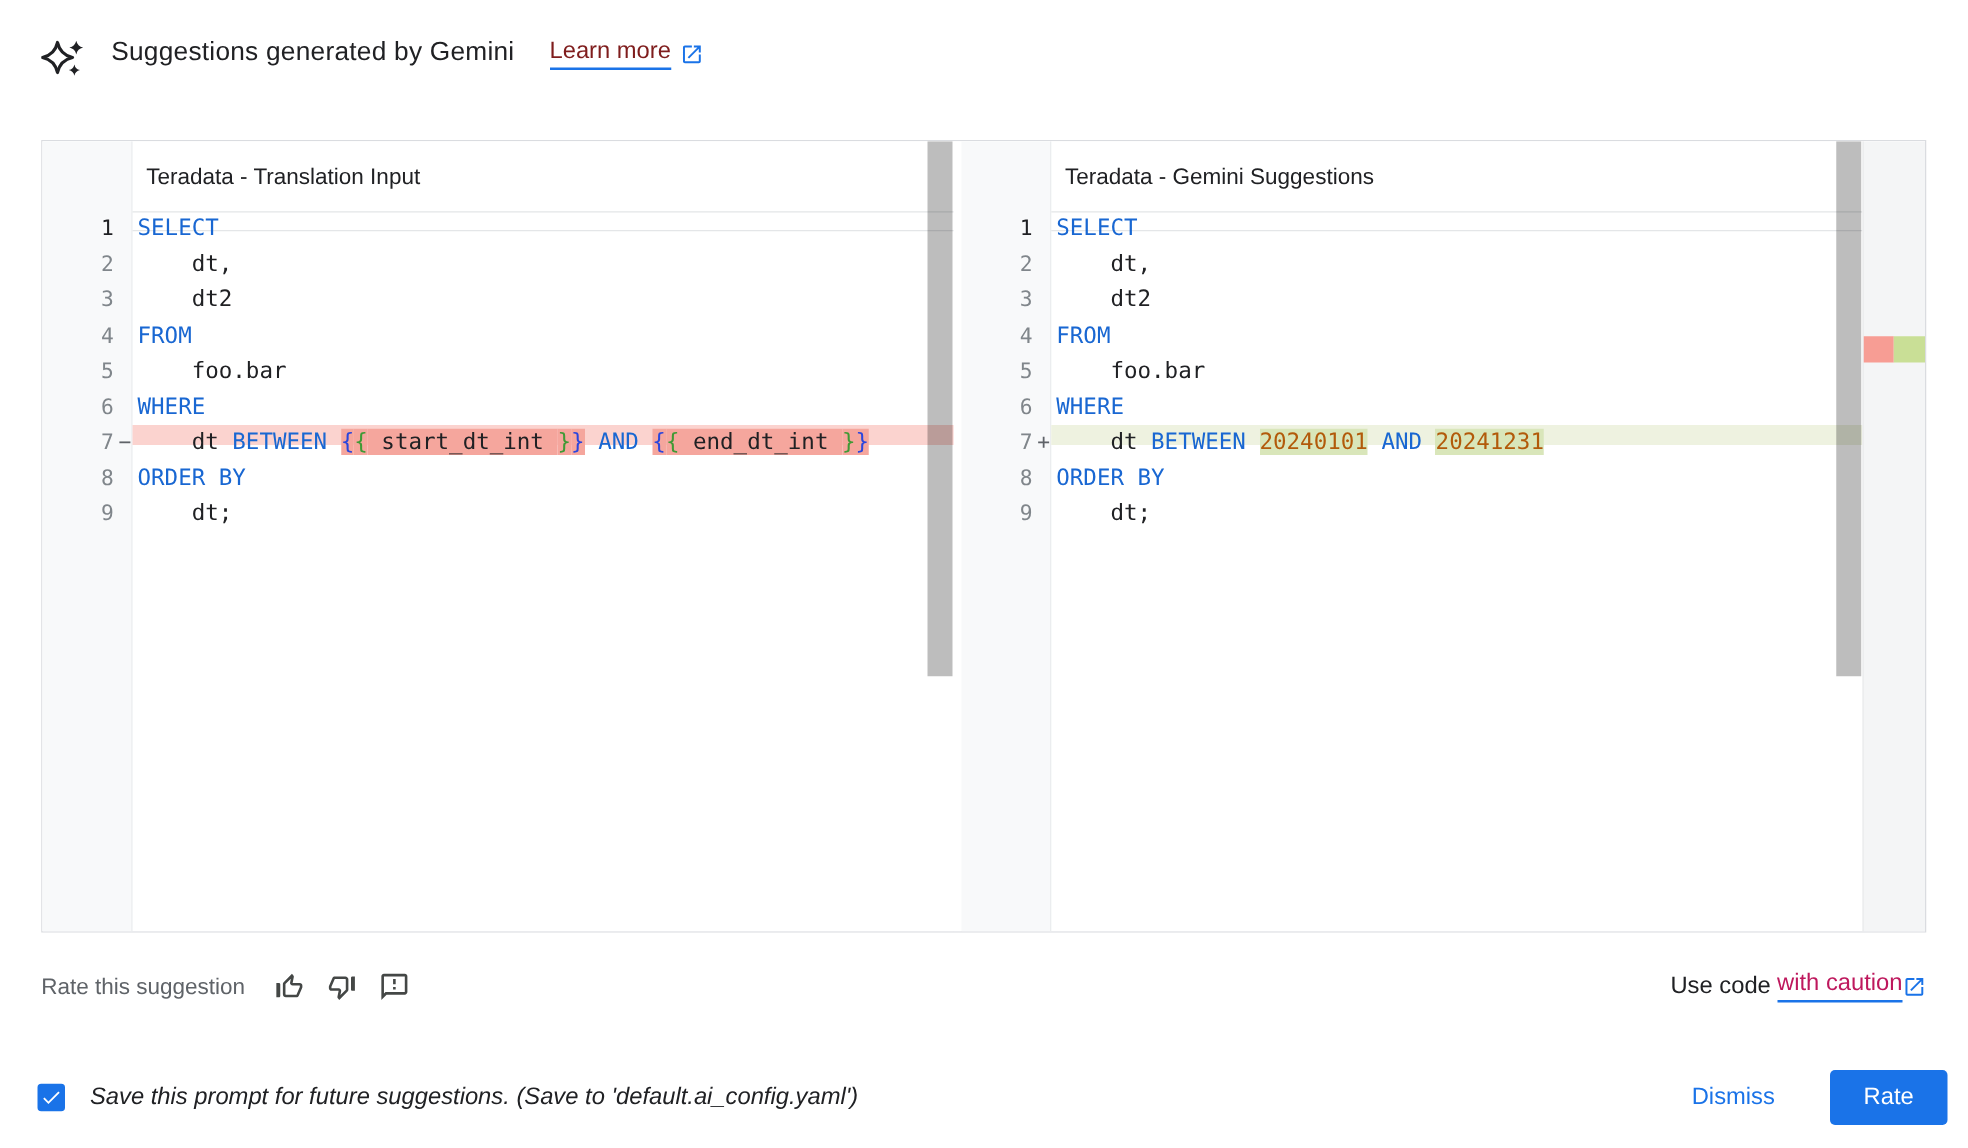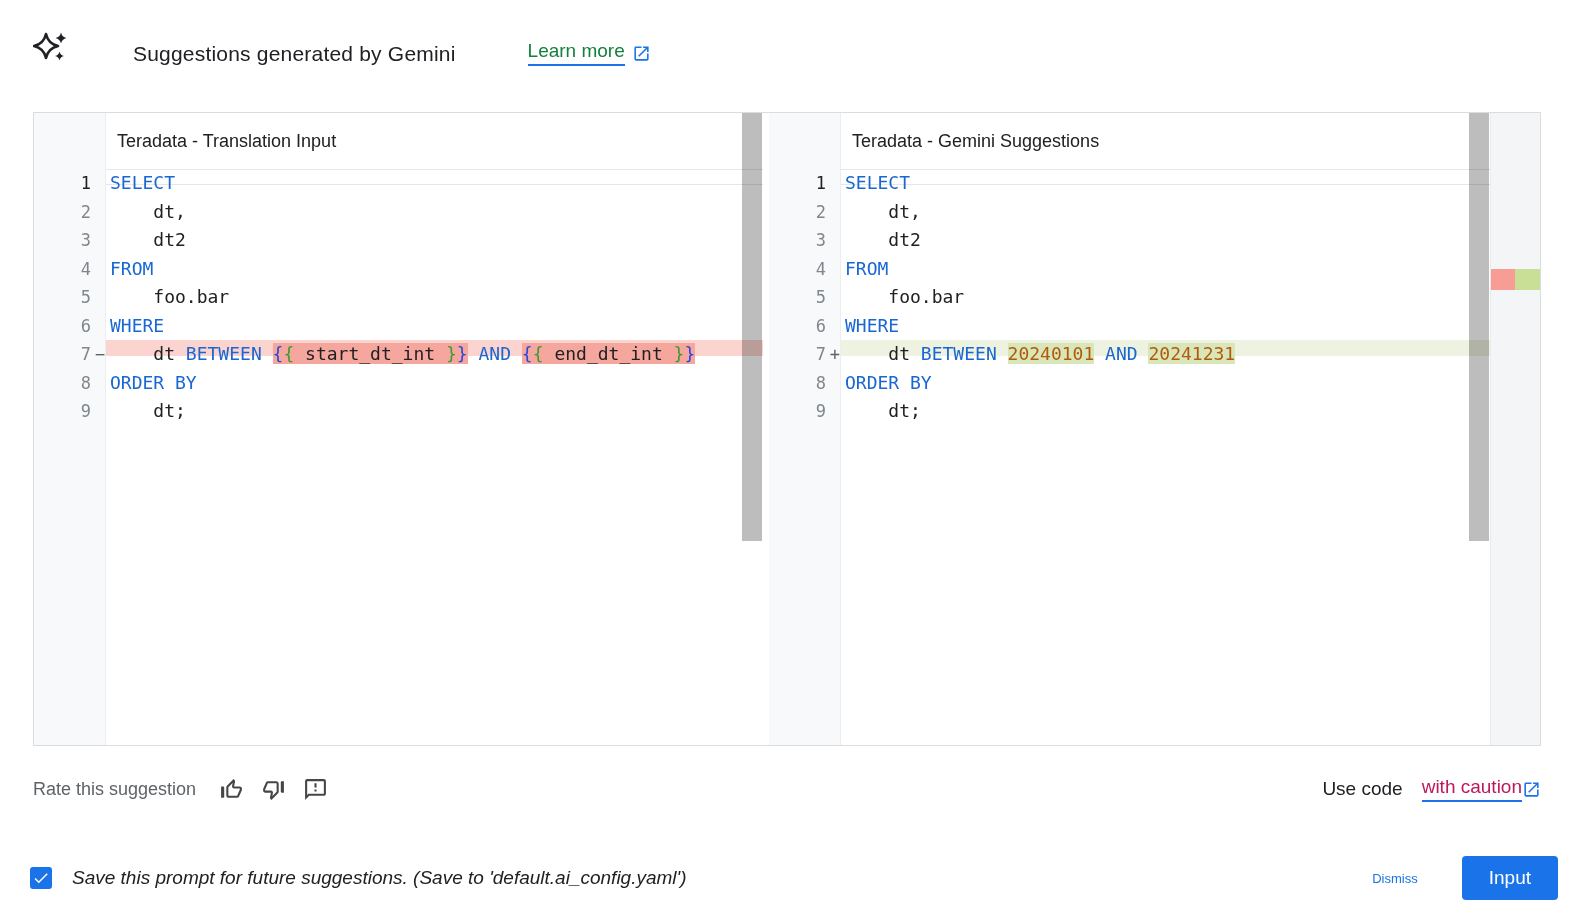--- a/index.html
+++ b/index.html
@@ -10,26 +10,26 @@
     color: #202124;
   }
 
   
   .top-header {
     height: 112px;
     padding: 30px 33px 0 33px;
     display: flex;
     align-items: flex-start;
   }
-  .top-header .row { display: flex; align-items: flex-end; height: 36px; gap: 44px; }
+  .top-header .row { display: flex; align-items: flex-start; height: 36px; }
   .sparkle { width: 36px; height: 36px; flex: 0 0 36px; }
   .page-title { font-size: 21px; color: #202124; margin-left: 20px; font-weight: 400; letter-spacing: .2px; }
   .learn-more {
     margin-left: 28px; display: inline-flex; align-items: center; gap: 7px;
-    color: #15803d; font-size: 19px; font-weight: 500; text-decoration: none; cursor: pointer;
+    color: #7f1d1d; font-size: 19px; font-weight: 500; text-decoration: none; cursor: pointer;
   }
   .learn-more .lbl { border-bottom: 2px solid #1a73e8; padding-bottom: 2px; }
   .ext-icon { width: 19px; height: 19px; fill: #1a73e8; }
 
   
   .diff-container {
     margin: 0 33px;
     height: 634px;
     border: 1px solid #dadce0;
     background: #fff;
@@ -99,21 +99,21 @@
   }
   .rate-label { font-size: 18px; color: #5f6368; }
   .icon-btn {
     background: none; border: none; cursor: pointer;
     width: 30px; height: 30px; margin-left: 12px;
     display: inline-flex; align-items: center; justify-content: center;
   }
   .icon-btn:first-of-type { margin-left: 20px; }
   .icon-btn svg { width: 25px; height: 25px; fill: #444746; }
   .use-code { margin-left: auto; display: inline-flex; align-items: center; font-size: 19px; }
-  .use-code .prefix { color: #202124; margin-right: 19px; }
+  .use-code .prefix { color: #202124; margin-right: 5px; }
   .caution-link {
     display: inline-flex; align-items: center; gap: 0;
     color: #be185d; text-decoration: none; cursor: pointer;
   }
   .caution-link .lbl { border-bottom: 2px solid #1a73e8; padding-bottom: 2px; }
 
   
   .bottom-bar {
     margin-top: 44px;
     height: 56px;
@@ -126,21 +126,21 @@
     display: inline-flex; align-items: center; justify-content: center;
     cursor: pointer; flex: 0 0 22px;
   }
   .checkbox.checked { background: #1a73e8; border-color: #1a73e8; }
   .checkbox svg { width: 18px; height: 18px; display: none; }
   .checkbox.checked svg { display: block; }
   .save-label { margin-left: 20px; font-size: 19px; color: #202124; font-style: italic; }
   .bar-actions { margin-left: auto; display: flex; align-items: center; gap: 30px; }
   .text-btn {
     background: none; border: none; color: #1a73e8;
-    font-family: inherit; font-size: 13px; font-weight: 500;
+    font-family: inherit; font-size: 19px; font-weight: 500;
     padding: 8px 14px; cursor: pointer; border-radius: 4px;
   }
   .filled-btn {
     background: #1a73e8; border: none; color: #fff;
     font-family: inherit; font-size: 19px; font-weight: 500;
     padding: 11px 27px; cursor: pointer; border-radius: 4px;
   }
 </style>
 </head>
 <body>
@@ -237,15 +237,15 @@
 
 <div class="bottom-bar">
   <span class="checkbox checked" id="save-checkbox">
     <svg viewBox="0 0 24 24">
       <path fill="#fff" d="M9 16.17L4.83 12l-1.42 1.41L9 19 21 7l-1.41-1.41z"></path>
     </svg>
   </span>
   <span class="save-label">Save this prompt for future suggestions. (Save to 'default.ai_config.yaml')</span>
   <div class="bar-actions">
     <button class="text-btn">Dismiss</button>
-    <button class="filled-btn">Input</button>
+    <button class="filled-btn">Rate</button>
   </div>
 </div>
 
 </body></html>

